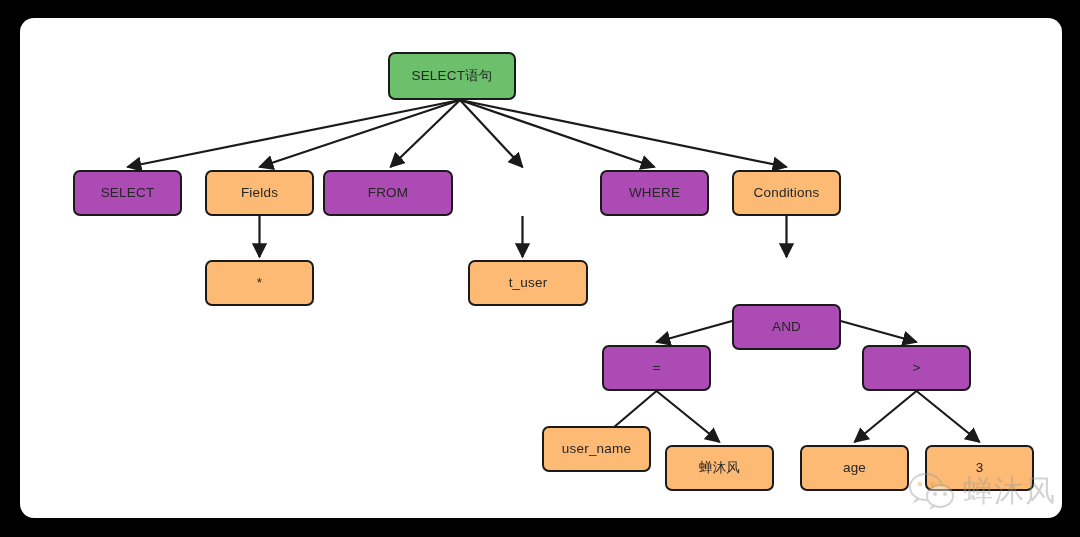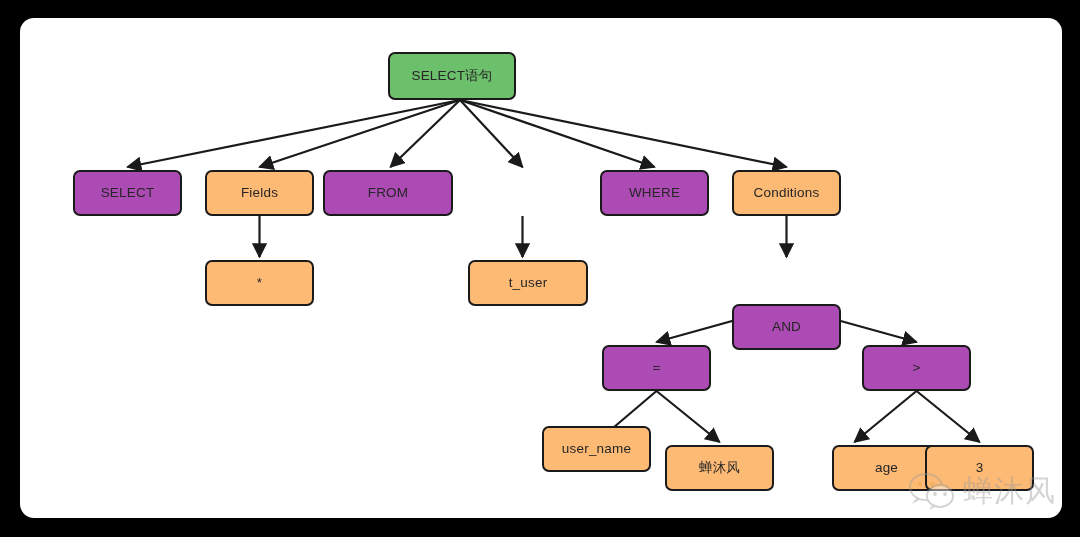--- a/index.html
+++ b/index.html
@@ -112,21 +112,21 @@
     <div class="node purple" style="left: 303px; top: 152px; width: 130px; height: 46px;">FROM</div>
     <div class="node orange" style="left: 712px; top: 152px; width: 109px; height: 46px;">Conditions</div>
     <div class="node purple" style="left: 580px; top: 152px; width: 109px; height: 46px;">WHERE</div>
     <div class="node orange" style="left: 185px; top: 242px; width: 109px; height: 46px;">*</div>
     <div class="node orange" style="left: 448px; top: 242px; width: 120px; height: 46px;">t_user</div>
     <div class="node purple" style="left: 712px; top: 242px; width: 109px; height: 46px; margin-top: 44px;">AND</div>
     <div class="node purple" style="left: 582px; top: 327px; width: 109px; height: 46px;">=</div>
     <div class="node purple" style="left: 842px; top: 327px; width: 109px; height: 46px;">&gt;</div>
     <div class="node orange" style="left: 522px; top: 408px; width: 109px; height: 46px;">user_name</div>
     <div class="node orange" style="left: 645px; top: 427px; width: 109px; height: 46px;">蝉沐风</div>
-    <div class="node orange" style="left: 780px; top: 427px; width: 109px; height: 46px; margin-left: 32px;">age</div>
+    <div class="node orange" style="left: 780px; top: 427px; width: 109px; height: 46px;">age</div>
     <div class="node orange" style="left: 905px; top: 427px; width: 109px; height: 46px;">3</div>
 
     <div id="watermark">
       <svg width="52" height="38" viewBox="0 0 52 38">
         <ellipse cx="19" cy="15" rx="16" ry="13" fill="none" stroke="#9a9a9a" stroke-width="2"></ellipse>
         <path d="M10 25 L5 32 L14 27 Z" fill="#9a9a9a" stroke="none"></path>
         <circle cx="13" cy="12" r="2.3" fill="#e8a33d"></circle>
         <circle cx="25" cy="12" r="2.3" fill="#e8a33d"></circle>
         <ellipse cx="33" cy="24" rx="13" ry="11" fill="#ffffff" stroke="#9a9a9a" stroke-width="2"></ellipse>
         <path d="M26 32 L22 38 L30 34 Z" fill="#9a9a9a" stroke="none"></path>

